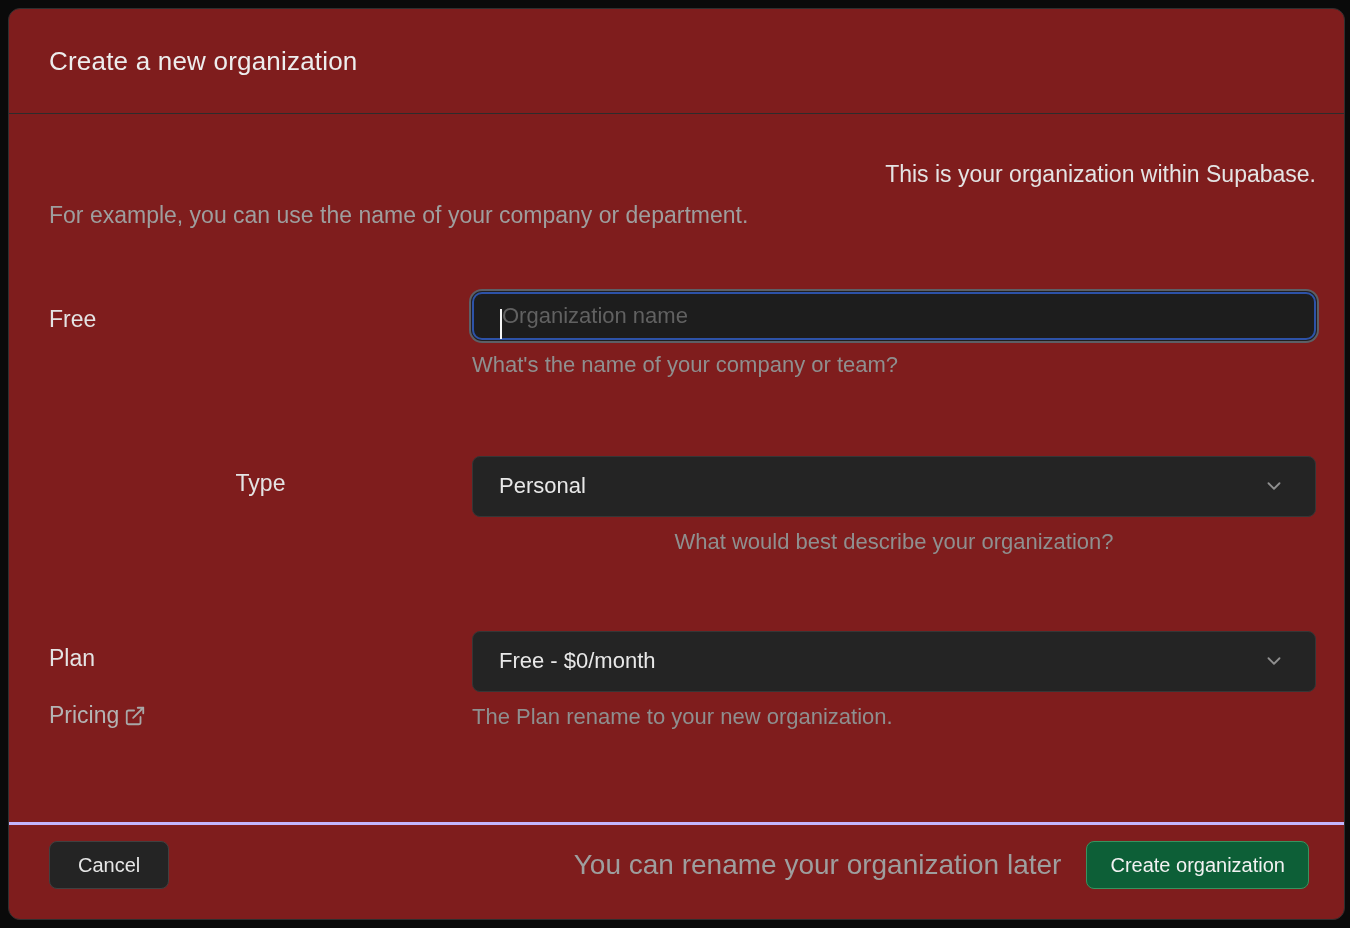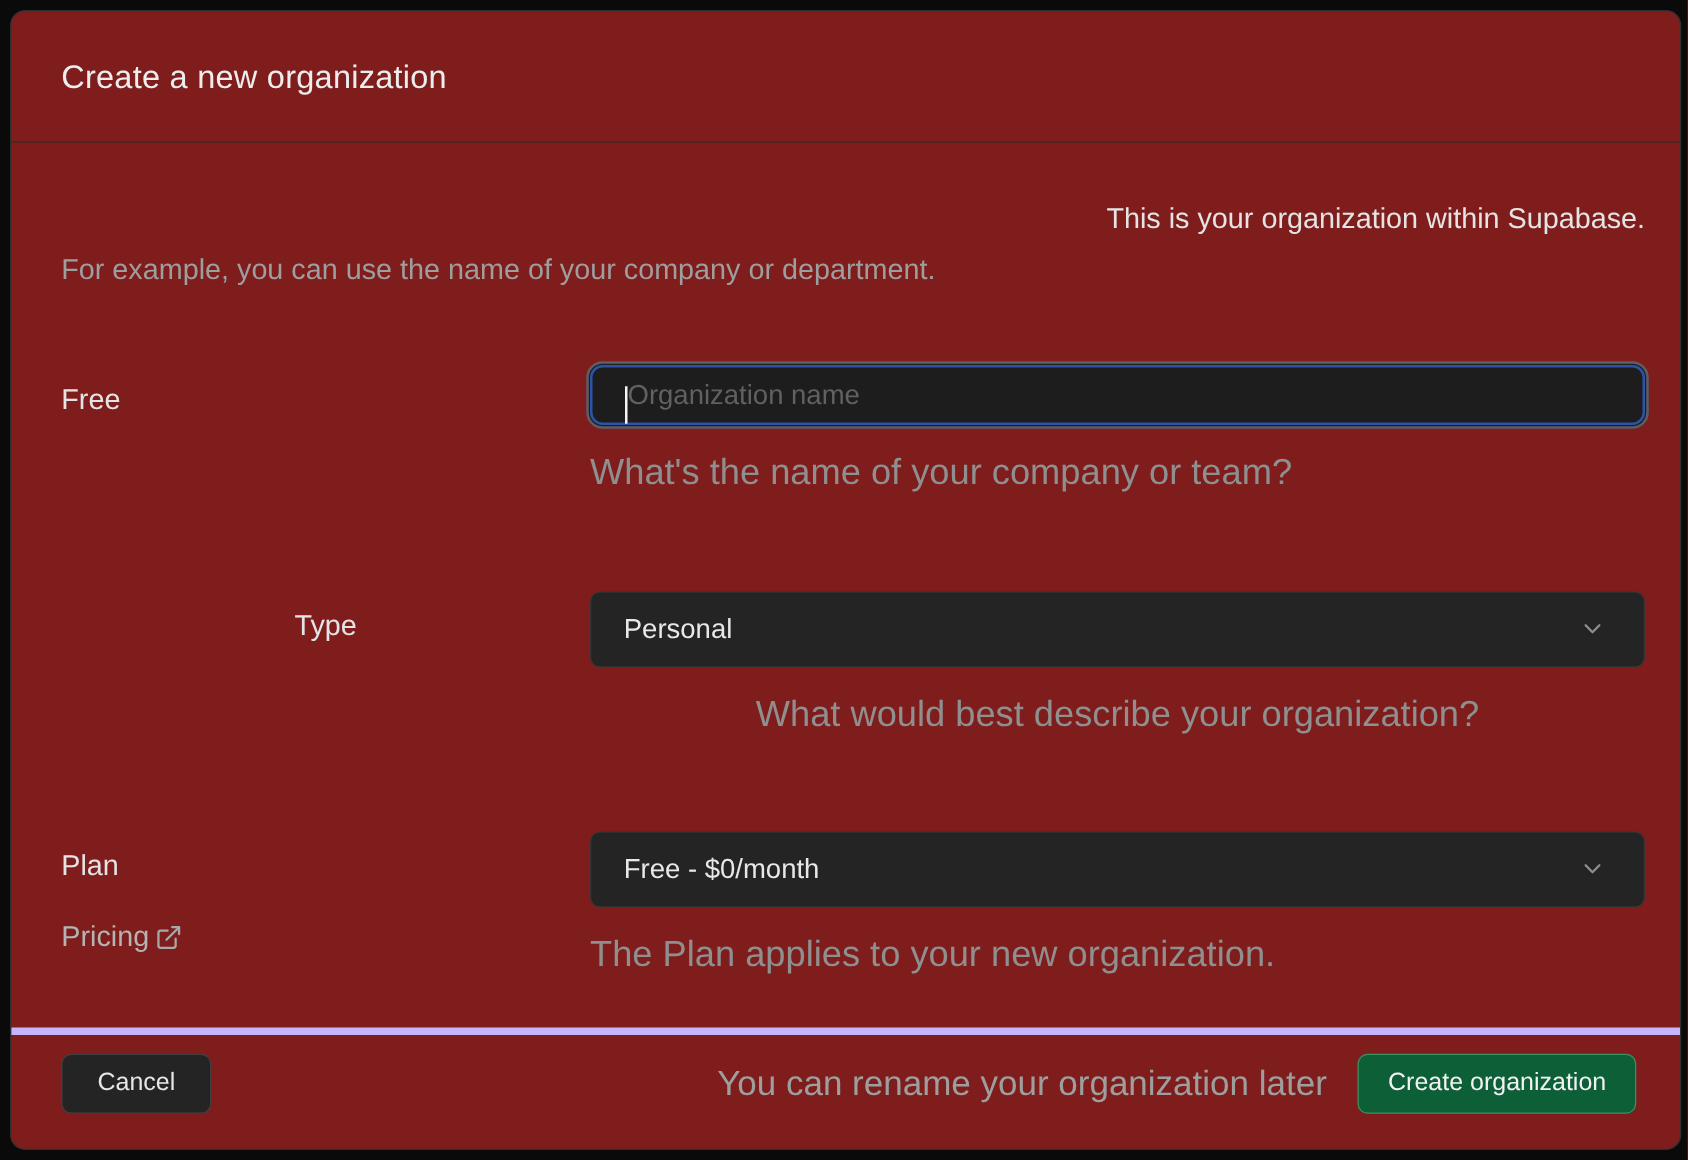--- a/index.html
+++ b/index.html
@@ -80,41 +80,41 @@
     outline: none;
   }
   .text-input::placeholder { color: #616161; }
   .caret {
     position: absolute;
     left: 28px; top: 17px;
     width: 2px; height: 30px;
     background: #f5f5f5;
   }
   .helper-text {
-    margin-top: 22px;
-    font-size: 29px;
+    margin-top: 12px;
+    font-size: 22px;
     color: #8f8f8f;
   }
   .select-box {
     height: 61px;
     background: #242424;
     border: 1px solid #363636;
     border-radius: 8px;
     display: flex;
     align-items: center;
     justify-content: space-between;
     padding: 0 30px 2px 26px;
     cursor: pointer;
   }
   .select-value { font-size: 22px; color: #e8e8e8; }
   .chevron { width: 22px; height: 22px; flex: 0 0 auto; }
   .dialog-footer {
     flex: 0 0 auto;
     height: 97px;
-    border-top: 6px solid #c4b5fd;
+    border-top: 3px solid #c4b5fd;
     display: flex;
     align-items: center;
     padding: 0 35px 14px 40px;
   }
   .btn {
     height: 48px;
     border-radius: 8px;
     font-size: 20px;
     font-family: "Liberation Sans", sans-serif;
     display: inline-flex;
@@ -193,21 +193,21 @@
           </svg>
         </a>
       </div>
       <div>
         <div class="select-box">
           <span class="select-value">Free - $0/month</span>
           <svg class="chevron" viewBox="0 0 24 24" fill="none" stroke="#8f8f8f" stroke-width="2" stroke-linecap="round" stroke-linejoin="round">
             <polyline points="6 9 12 15 18 9"></polyline>
           </svg>
         </div>
-        <div class="helper-text">The Plan applies to your new organization.</div>
+        <div class="helper-text">The Plan rename to your new organization.</div>
       </div>
     </div>
 
   </div>
 
   <div class="dialog-footer">
     <button class="btn btn-cancel">Cancel</button>
     <div class="footer-spacer"></div>
     <div class="footer-note">You can rename your organization later</div>
     <button class="btn btn-primary">Create organization</button>

